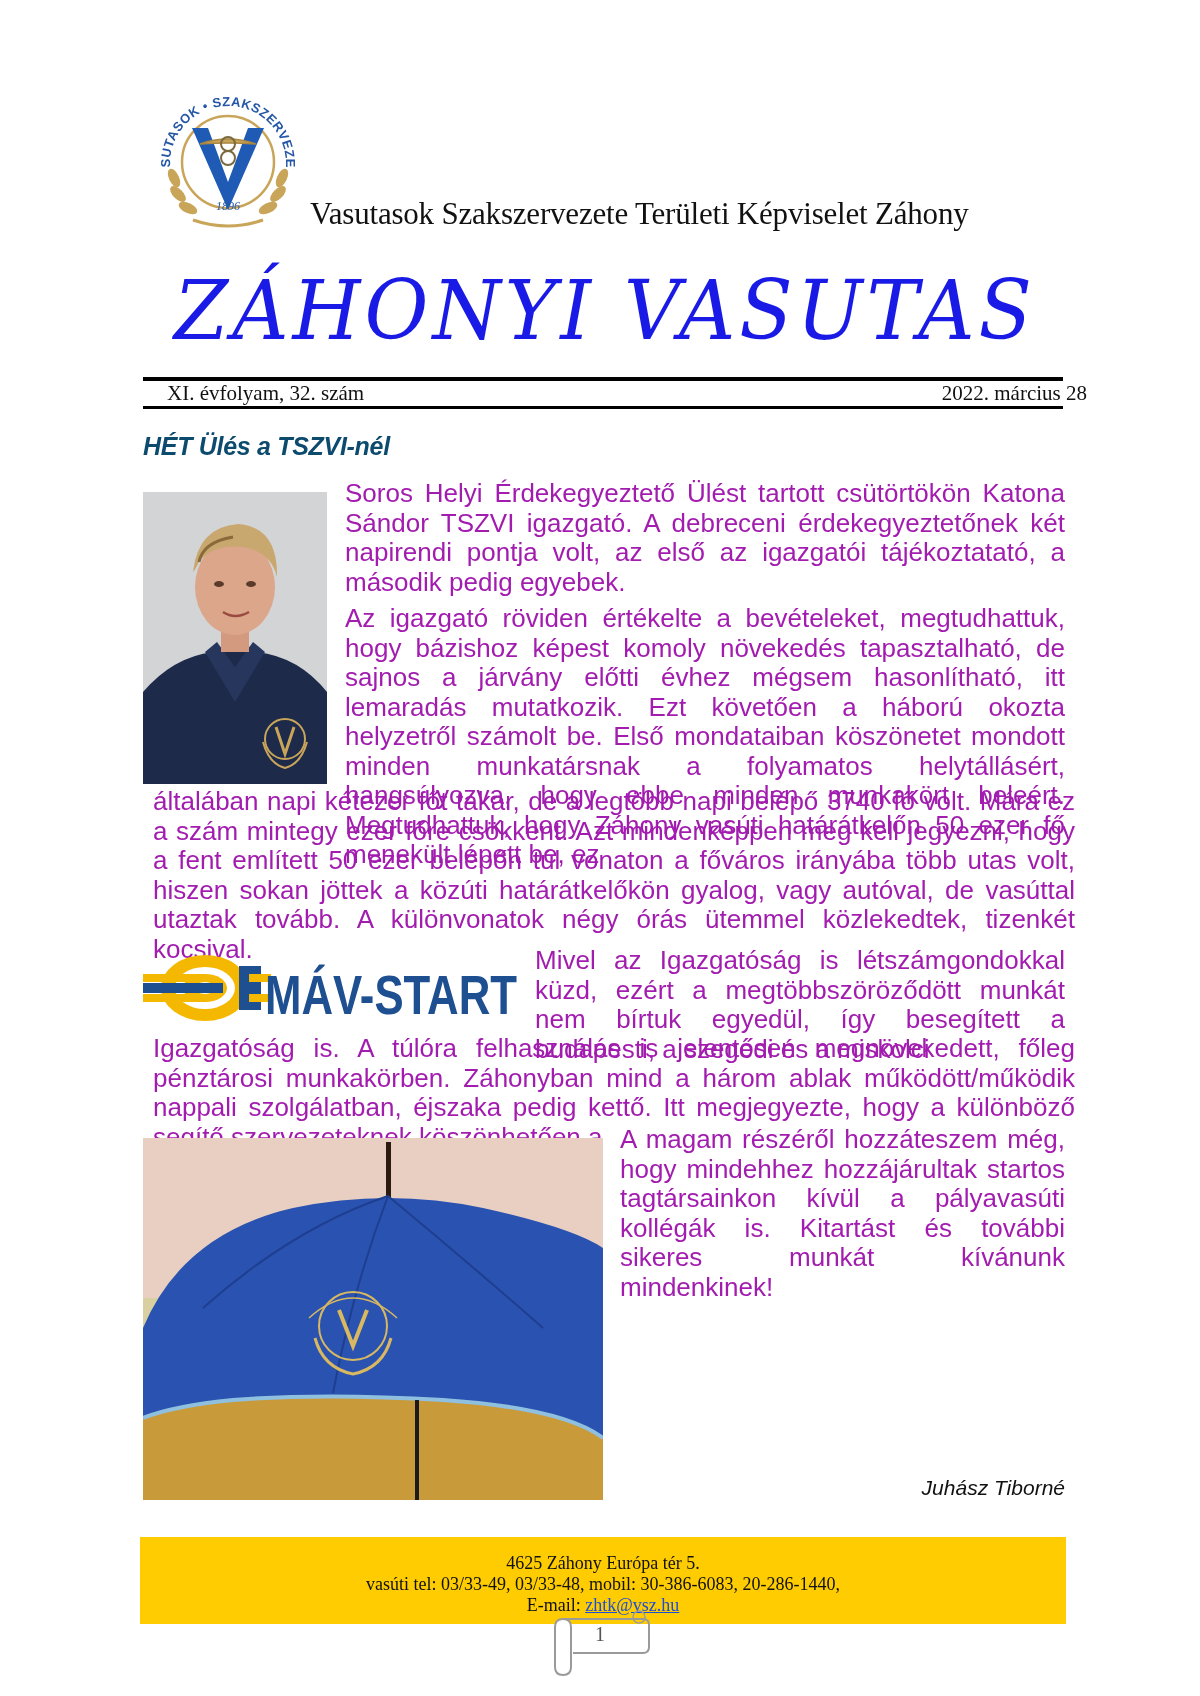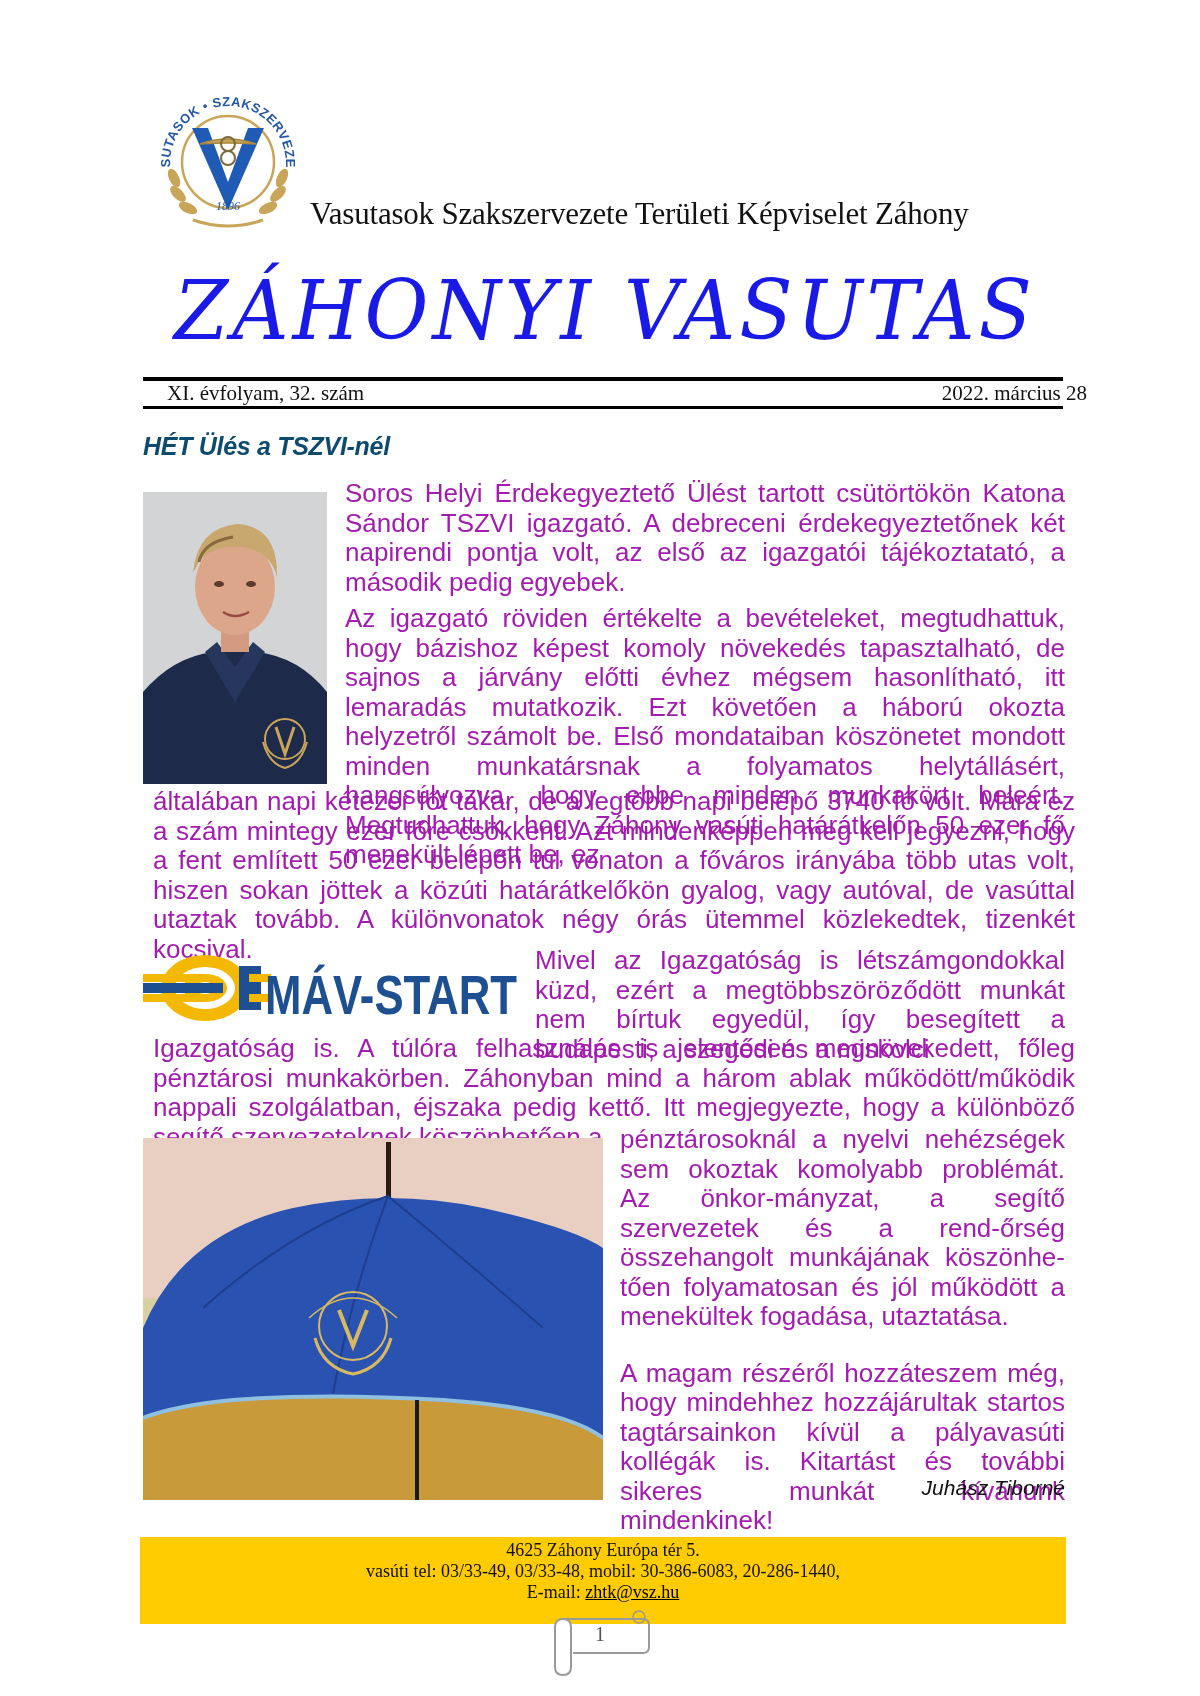--- a/index.html
+++ b/index.html
@@ -68,23 +68,23 @@
 
   .signature {
     position: absolute; right: 135px; top: 1476px;
     font-family: "Liberation Sans", sans-serif; font-style: italic; font-size: 21px; color: #111;
   }
 
   .footer {
     position: absolute; left: 140px; top: 1537px; width: 926px; height: 87px;
     background: #fecc00; text-align: center;
     font-family: "Liberation Serif", serif; font-size: 18px; color: #111; line-height: 21px;
-    padding-top: 3px; box-sizing: border-box;
-  }
-  .footer a { color: #000000; text-decoration: underline; }
+    padding-top: 16px; box-sizing: border-box;
+  }
+  .footer a { color: #1d4ed8; text-decoration: underline; }
 
   .page-number {
     position: absolute; left: 553px; top: 1609px; width: 100px; height: 70px;
   }
   .page-number .num {
     position: absolute; left: 42px; top: 14px;
     font-family: "Liberation Serif", serif; font-size: 20px; color: #555;
   }
 </style>
 </head>
@@ -187,21 +187,20 @@
       <path d="M 245 58 Q 150 90 60 170" fill="none" stroke="#1e3f90" stroke-width="2"></path>
       <rect x="272" y="262" width="4" height="100" fill="#1a1a1a"></rect>
       <circle cx="210" cy="188" r="34" fill="none" stroke="#d8b860" stroke-width="2"></circle>
       <path d="M 196 172 L 210 208 L 224 172" fill="none" stroke="#d8b860" stroke-width="4"></path>
       <path d="M 172 200 Q 180 230 210 236 Q 240 230 248 200" fill="none" stroke="#d8b860" stroke-width="3"></path>
       <path d="M 166 180 Q 210 140 254 180" fill="none" stroke="#d8b860" stroke-width="1.5"></path>
     </svg>
   </div>
 
   <div class="col3">
-    <p class="body-text">pénztárosoknál a nyelvi nehézségek sem okoztak komolyabb problémát. Az önkor-mányzat, a segítő szervezetek és a rend-őrség összehangolt munkájának köszönhe-tően folyamatosan és jól működött a menekültek fogadása, utaztatása.</p>
     <p class="body-text">A magam részéről hozzáteszem még, hogy mindehhez hozzájárultak startos tagtársainkon kívül a pályavasúti kollégák is. Kitartást és további sikeres munkát kívánunk mindenkinek!</p>
   </div>
 
   <div class="signature">Juhász Tiborné</div>
 
   <div class="footer">
     <div>4625 Záhony Európa tér 5.</div>
     <div>vasúti tel: 03/33-49, 03/33-48, mobil: 30-386-6083, 20-286-1440,</div>
     <div>
       <span>E-mail: </span><a>zhtk@vsz.hu</a>

